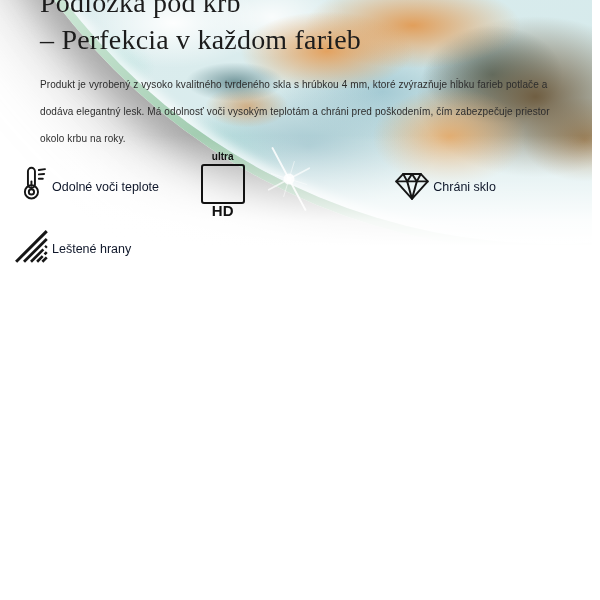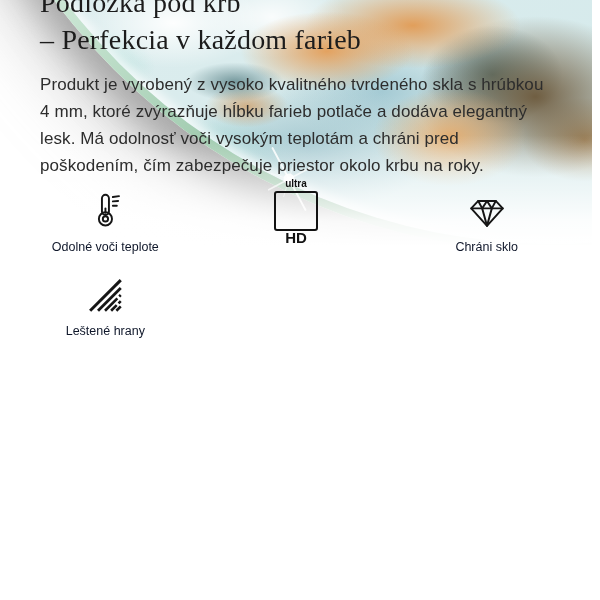--- a/index.html
+++ b/index.html
@@ -40,29 +40,29 @@
     background:linear-gradient(180deg,rgba(255,255,255,0) 55%,rgba(255,255,255,0.5) 74%,rgba(255,255,255,0.92) 90%,#fff 100%);
   }
   
   .content{position:relative;margin-top:-16px;padding:0 40px;z-index:3;}
   h1{
     margin:0;font-family:"Liberation Serif",serif;font-weight:400;
     font-size:28px;line-height:37px;color:#1c1c1c;letter-spacing:0.2px;
   }
   h1 span{display:block;}
   .desc{
-    margin:13px 0 0;max-width:537px;font-size:17px;line-height:27px;
+    margin:13px 0 0;max-width:537px;font-size:10px;line-height:27px;
     color:#2d2d2d;letter-spacing:0.1px;
   }
   
   .features{
     display:grid;grid-template-columns:repeat(3,1fr);
     margin:10px -30px 0;row-gap:18px;
   }
-  .feature{display:flex;flex-direction:column;align-items:center;}
+  .feature{display:flex;flex-direction:row;align-items:center;}
   .icon-box{height:44px;display:flex;align-items:center;justify-content:center;}
   .feature-label{margin-top:6px;font-size:12.5px;line-height:16px;color:#0f172a;}
   .uhd{
     width:40px;height:36px;border:2.5px solid #121212;border-radius:3px;
     display:flex;flex-direction:column;align-items:center;justify-content:center;
     color:#121212;
   }
   .uhd .t1{font-size:10px;font-weight:700;line-height:11px;}
   .uhd .t2{font-size:15px;font-weight:800;line-height:15px;margin-top:41px;}
   .ic{stroke:#161616;fill:none;stroke-width:2.2;stroke-linecap:round;stroke-linejoin:round;}

